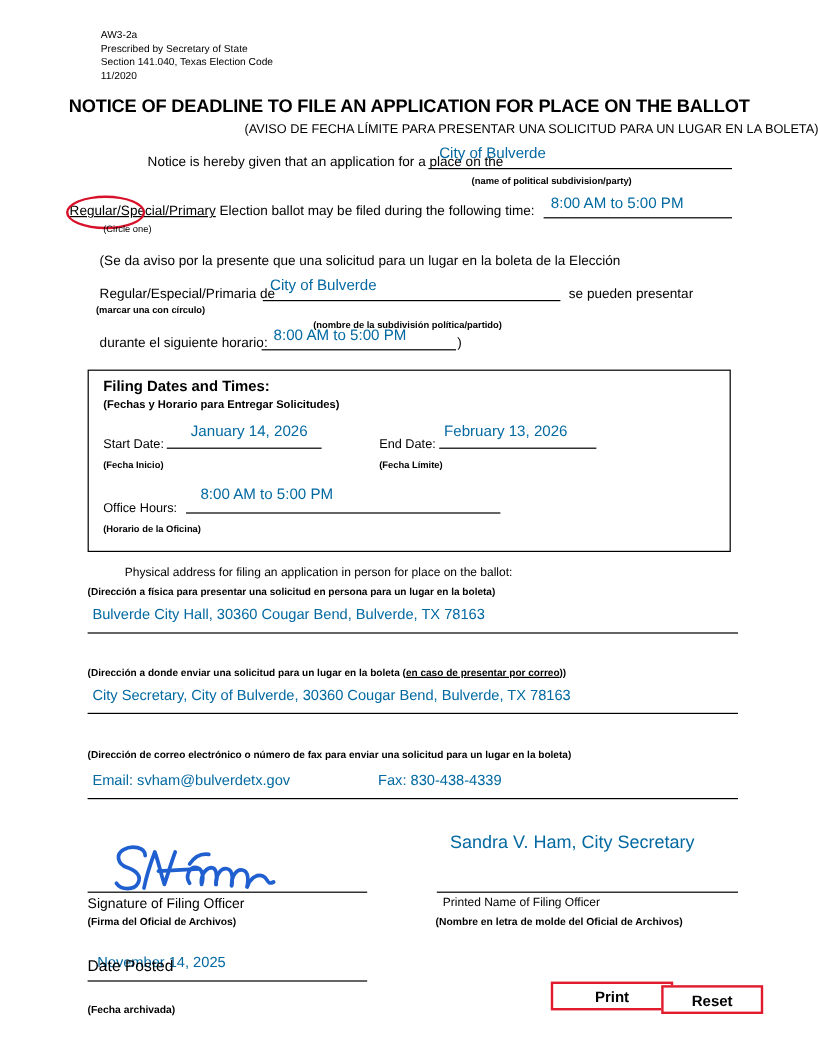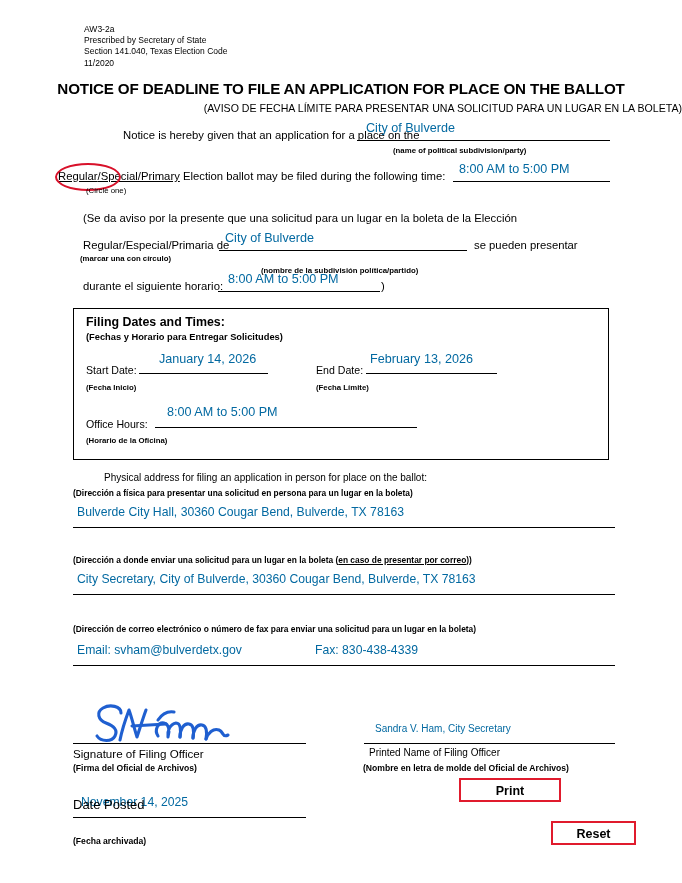--- a/index.html
+++ b/index.html
@@ -223,26 +223,26 @@
       <path d="M92 37 C92 29, 96 23, 101 24 C106 25, 106 32, 105 38"></path>
       <path d="M105 38 C105 30, 109 24, 114 25 C119 26, 119 33, 118 39"></path>
       <path d="M118 39 C120 33, 125 28, 131 30 C136 32, 134 38, 140 35"></path>
       <path d="M70 20 C74 14, 80 11, 86 12"></path>
     </g>
   </svg>
   <div class="rule" style="left:73px; top:743px; width:233px;"></div>
   <div class="row" style="left:73px; top:747px; font-size:11.6px;">Signature of Filing Officer</div>
   <div class="caption" style="left:73px; top:763px; font-size:8.6px;">(Firma del Oficial de Archivos)</div>
 
-  <div class="filled" style="left:375px; top:723px; font-size:10px;">Sandra V. Ham, City Secretary</div>
+  <div class="filled" style="left:375px; top:694px; font-size:15px;">Sandra V. Ham, City Secretary</div>
   <div class="rule" style="left:364px; top:743px; width:251px;"></div>
   <div class="row" style="left:369px; top:747px; font-size:10px;">Printed Name of Filing Officer</div>
   <div class="caption" style="left:363px; top:763px; font-size:8.6px;">(Nombre en letra de molde del Oficial de Archivos)</div>
 
   <div class="filled" style="left:81px; top:795px; font-size:12.2px;">November 14, 2025</div>
   <div class="rule" style="left:73px; top:817px; width:233px;"></div>
   <div class="row" style="left:73px; top:797px; font-size:13px;">Date Posted</div>
   <div class="caption" style="left:73px; top:836px; font-size:8.6px;">(Fecha archivada)</div>
 
-  <button class="btn" style="left:459px; top:778px; width:102px; height:24px;">Print</button>
+  <button class="btn" style="left:459px; top:818px; width:102px; height:24px;">Print</button>
   <button class="btn" style="left:551px; top:821px; width:85px; height:24px;">Reset</button>
 
 </div>
 
 </body></html>

